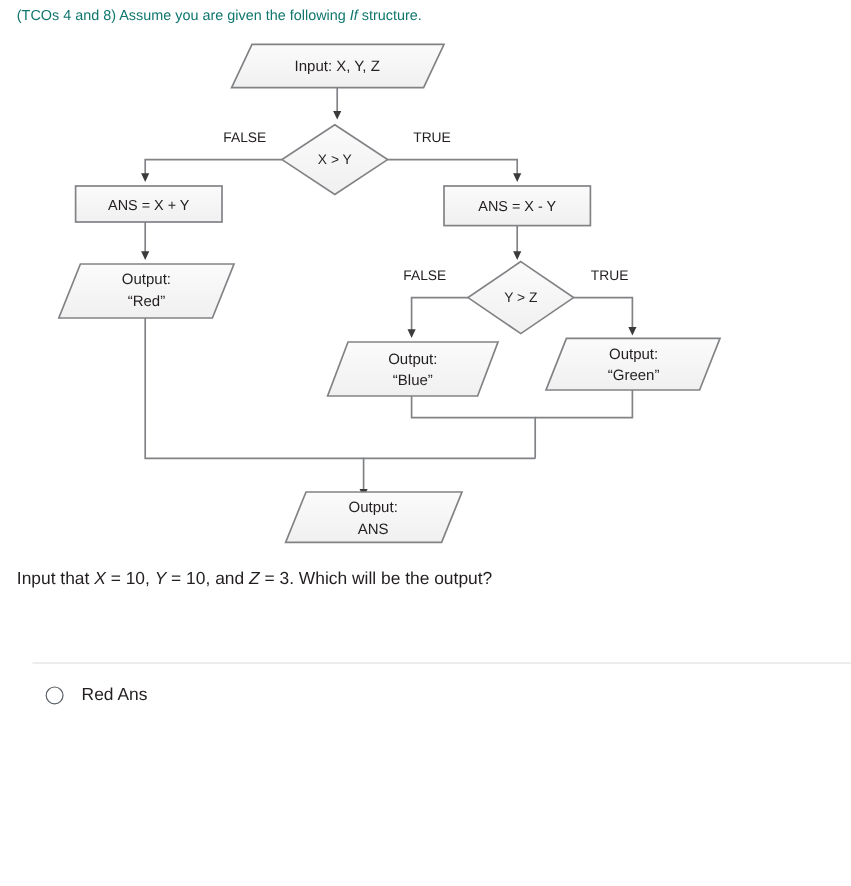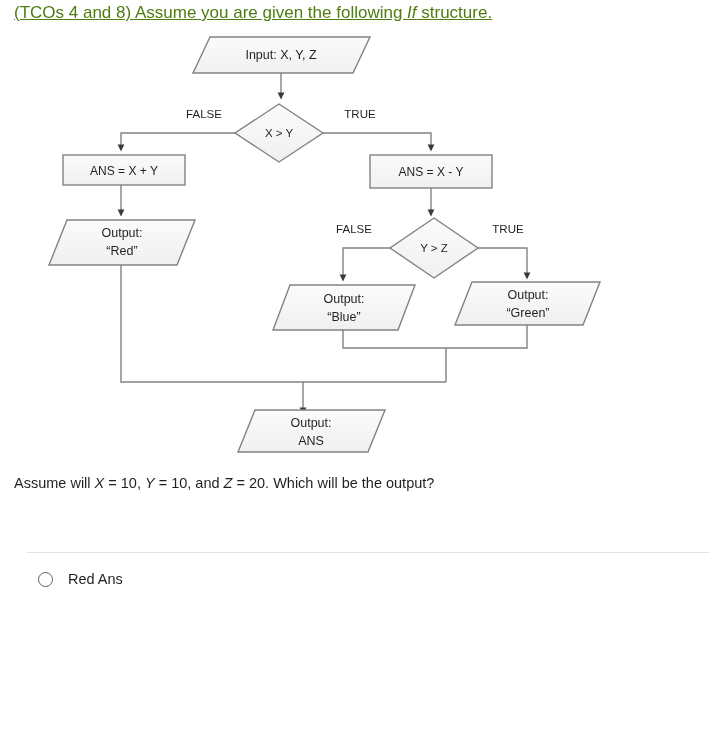--- a/index.html
+++ b/index.html
@@ -17,25 +17,24 @@
   }
   .page {
     position: relative;
     width: 709px;
     height: 738px;
   }
   .prompt {
     position: absolute;
     left: 14px;
     top: 3px;
-    font-size: 17px;
+    font-size: 12px;
     line-height: 20px;
-    color: #4d7c0f;
+    color: #0f766e;
     white-space: nowrap;
-    text-decoration: underline;
   }
   .prompt .it { font-style: italic; }
 
   .flow-wrap {
     position: absolute;
     left: 0;
     top: 28px;
     width: 568px;
     height: 440px;
   }
@@ -177,21 +176,21 @@
       </g>
 
       <g>
         <path d="M255,382 L385,382 L368,424 L238,424 Z" fill="url(#shapeGrad)" stroke="#808285" stroke-width="1.4"></path>
         <text x="311" y="399" text-anchor="middle" font-family="Liberation Sans, sans-serif" font-size="12.5" fill="#231f20">Output:</text>
         <text x="311" y="417" text-anchor="middle" font-family="Liberation Sans, sans-serif" font-size="12.5" fill="#231f20">ANS</text>
       </g>
     </svg>
   </div>
 
-  <div class="question"><span>Assume will </span><span class="it">X</span><span> = 10, </span><span class="it">Y</span><span> = 10, and </span><span class="it">Z</span><span> = 20. Which will be the output?</span></div>
+  <div class="question"><span>Input that </span><span class="it">X</span><span> = 10, </span><span class="it">Y</span><span> = 10, and </span><span class="it">Z</span><span> = 3. Which will be the output?</span></div>
 
   <div class="options">
     <div class="option-row">
       <span class="radio"></span>
       <span class="option-label">Red Ans</span>
     </div>
   </div>
 
 </div>
 

